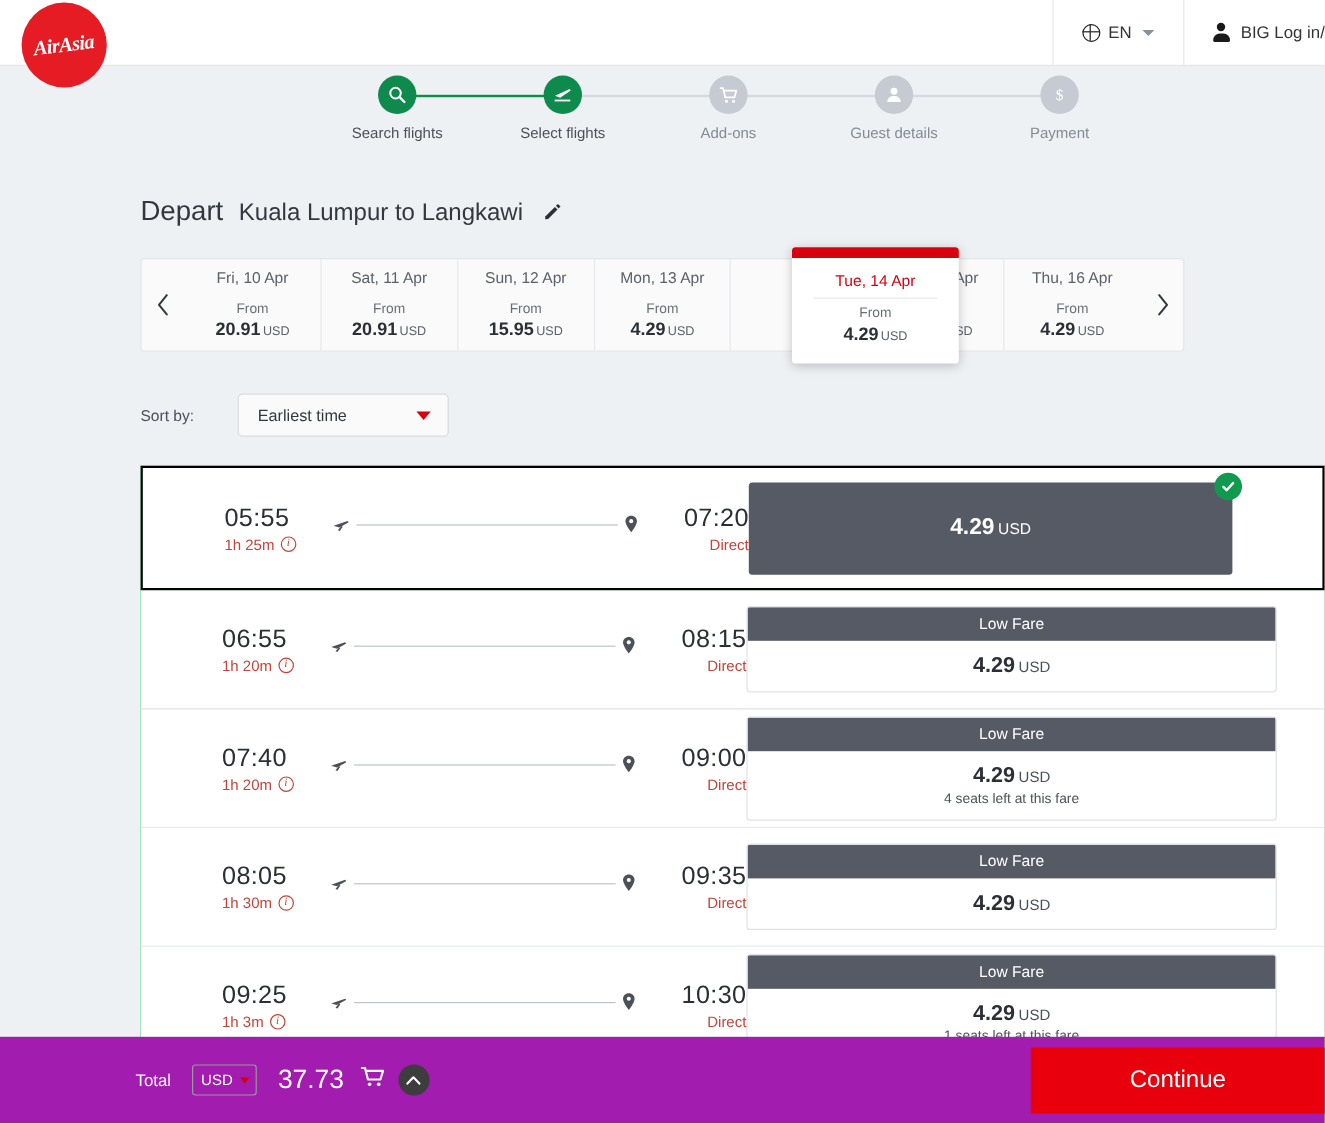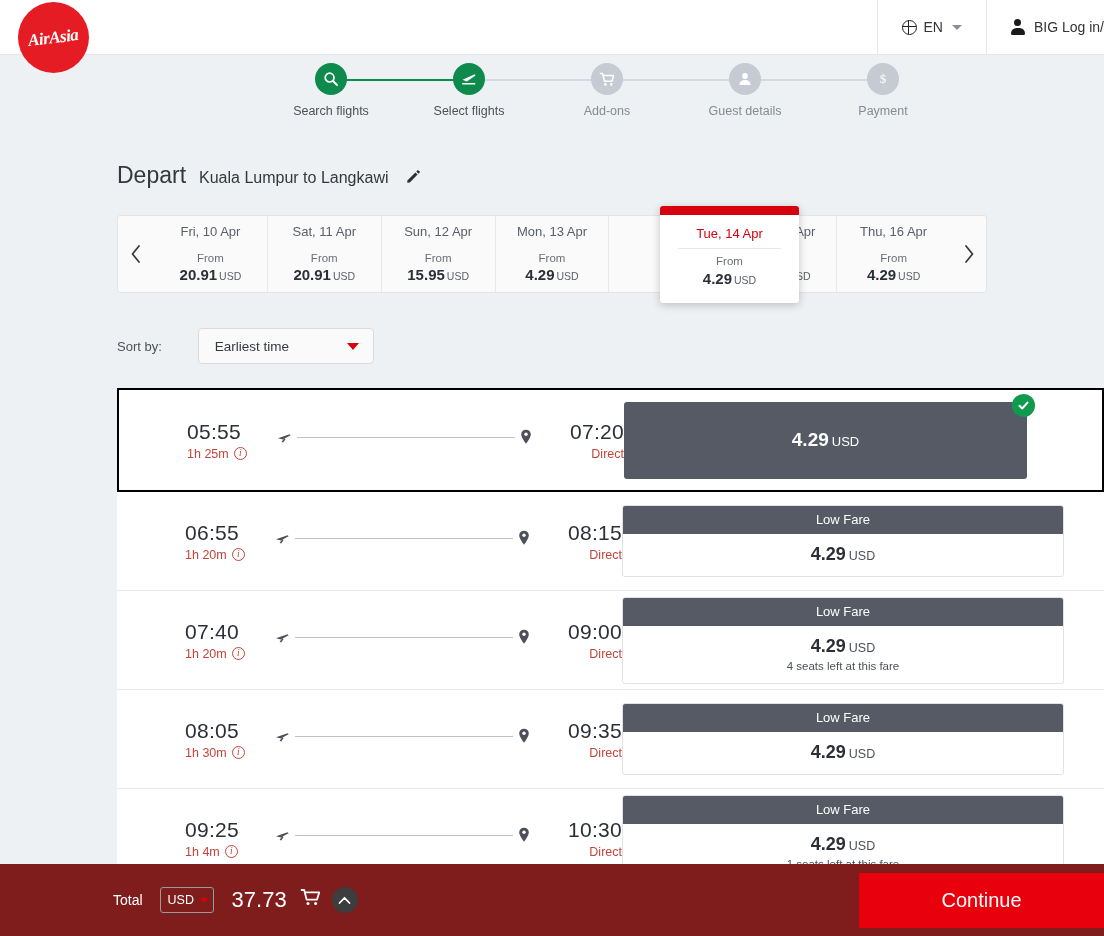--- a/index.html
+++ b/index.html
@@ -90,21 +90,21 @@
   .step-line.todo { background: #d6dade; }
 
   .ico-svg { display: block; }
 
   
   .depart-row {
     position: absolute; top: 162px; left: 117px;
     display: flex; align-items: baseline; gap: 13px;
   }
   .depart-word { font-size: 23px; color: #33383f; font-weight: 400; }
-  .route-text { font-size: 16px; color: #33383f; }
+  .route-text { font-size: 20px; color: #33383f; }
   .pencil { position: relative; top: 1px; margin-left: 4px; }
 
   
   .date-strip {
     position: absolute; top: 215px; left: 117px;
     width: 870px; height: 78px;
     background: #fafafa; border: 1px solid #e1e4e8; border-radius: 3px;
     display: flex; align-items: stretch;
   }
   .arrow-btn {
@@ -218,21 +218,21 @@
     font-size: 13px; padding: 6px 0 7px;
   }
   .fare-body { padding: 10px 0 11px; text-align: center; }
   .fare-amt { font-size: 18px; font-weight: bold; color: #2b2f36; }
   .fare-amt .cur { font-size: 12.5px; font-weight: normal; color: #4c5159; margin-left: 3px; }
   .fare-seats { font-size: 11.5px; color: #4c5159; margin-top: 3px; }
 
   
   .footer {
     position: absolute; bottom: 0; left: 0; width: 1104px; height: 72px;
-    background: #7f1d1d; display: flex; align-items: center;
+    background: #a21caf; display: flex; align-items: center;
     z-index: 60;
   }
   .total-label { color: #fff; font-size: 14px; margin-left: 113px; }
   .cur-select {
     margin-left: 17px; width: 54px; height: 26px;
     border: 1px solid #9a9a9a; border-radius: 3px;
     display: flex; align-items: center; justify-content: space-between;
     padding: 0 5px 0 7px; color: #fff; font-size: 12.5px; cursor: pointer;
   }
   .cur-select .caret-red {
@@ -552,21 +552,21 @@
           </div>
         </div>
       </div>
     </div>
 
     <div class="flight-row">
       <div class="fl-left">
         <div class="fl-time-col">
           <div class="fl-time">09:25</div>
           <div class="fl-sub">
-            <span>1h 4m</span>
+            <span>1h 3m</span>
             <span class="info-i">i</span>
           </div>
         </div>
         <div class="fl-path">
           <svg width="15" height="15" viewBox="0 0 15 15">
               <path d="M1 8.2 L12.6 4.2 L13.6 5.2 L5.8 9.6 Z" fill="#4c5159"></path>
               <path d="M4.6 11.8 L7.4 8.3 L8.6 9 L6.2 12.4 Z" fill="#4c5159"></path>
             </svg>
           <div class="path-line"></div>
           <svg width="12" height="16" viewBox="0 0 12 16">

